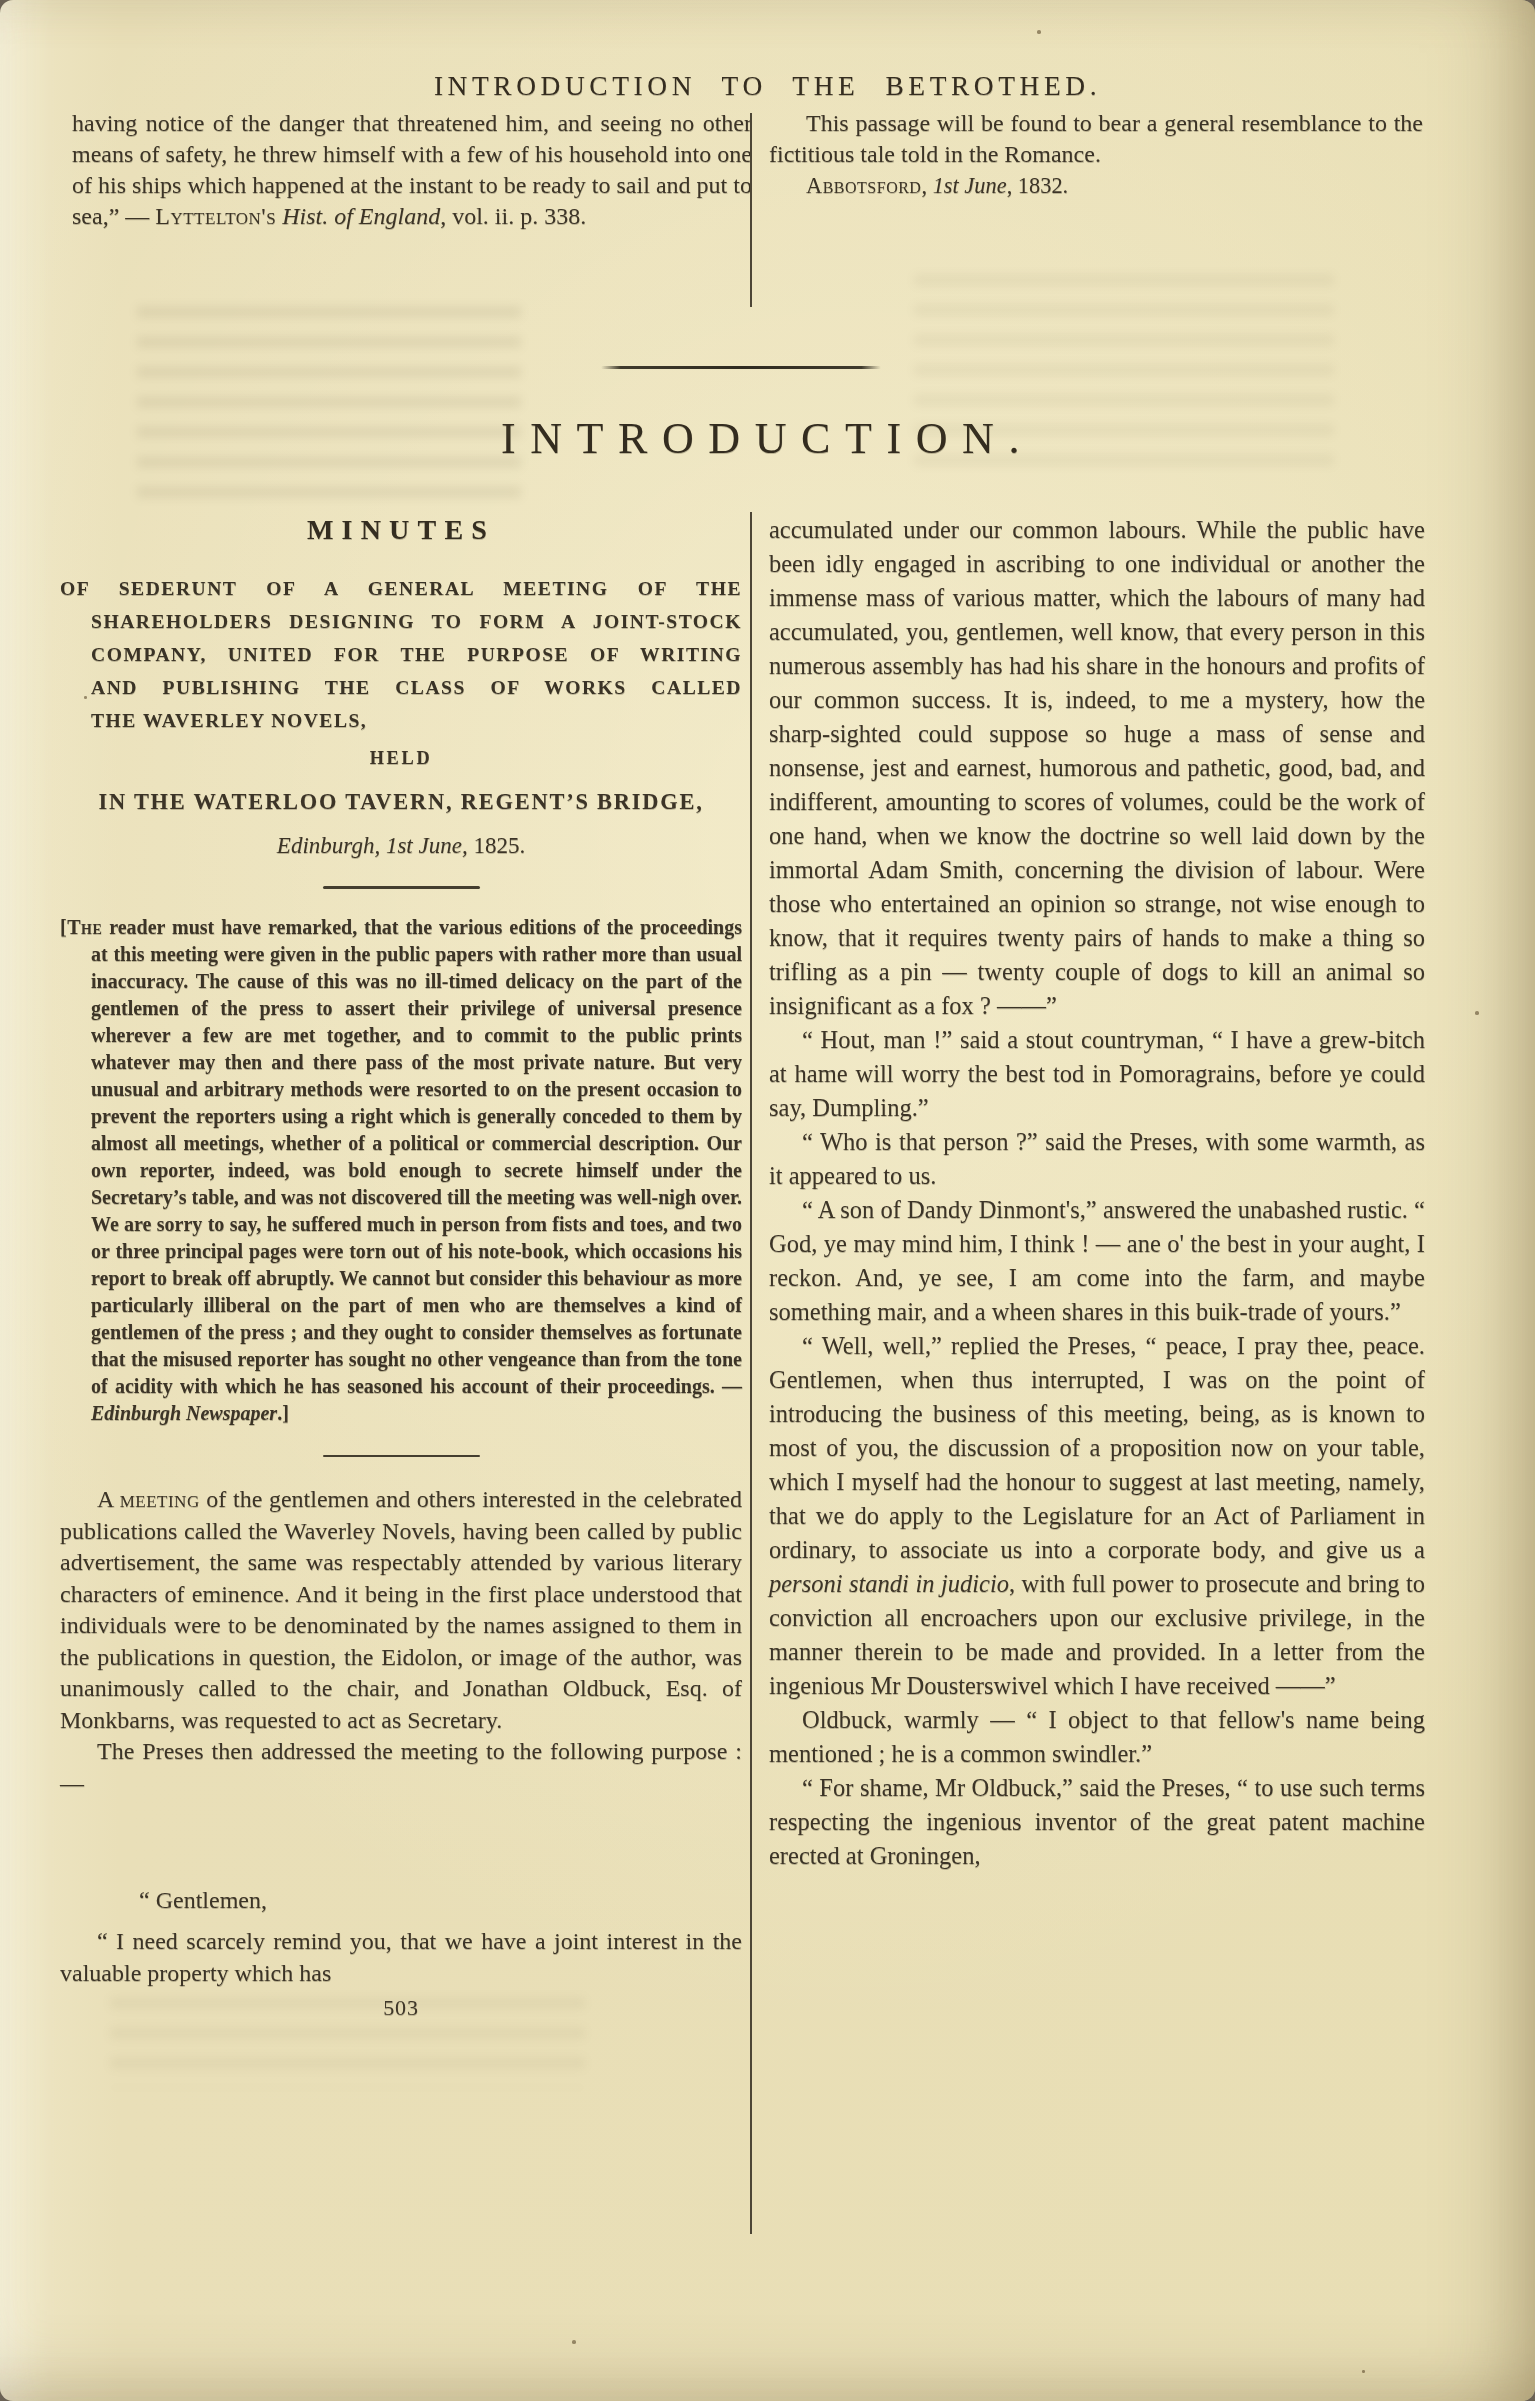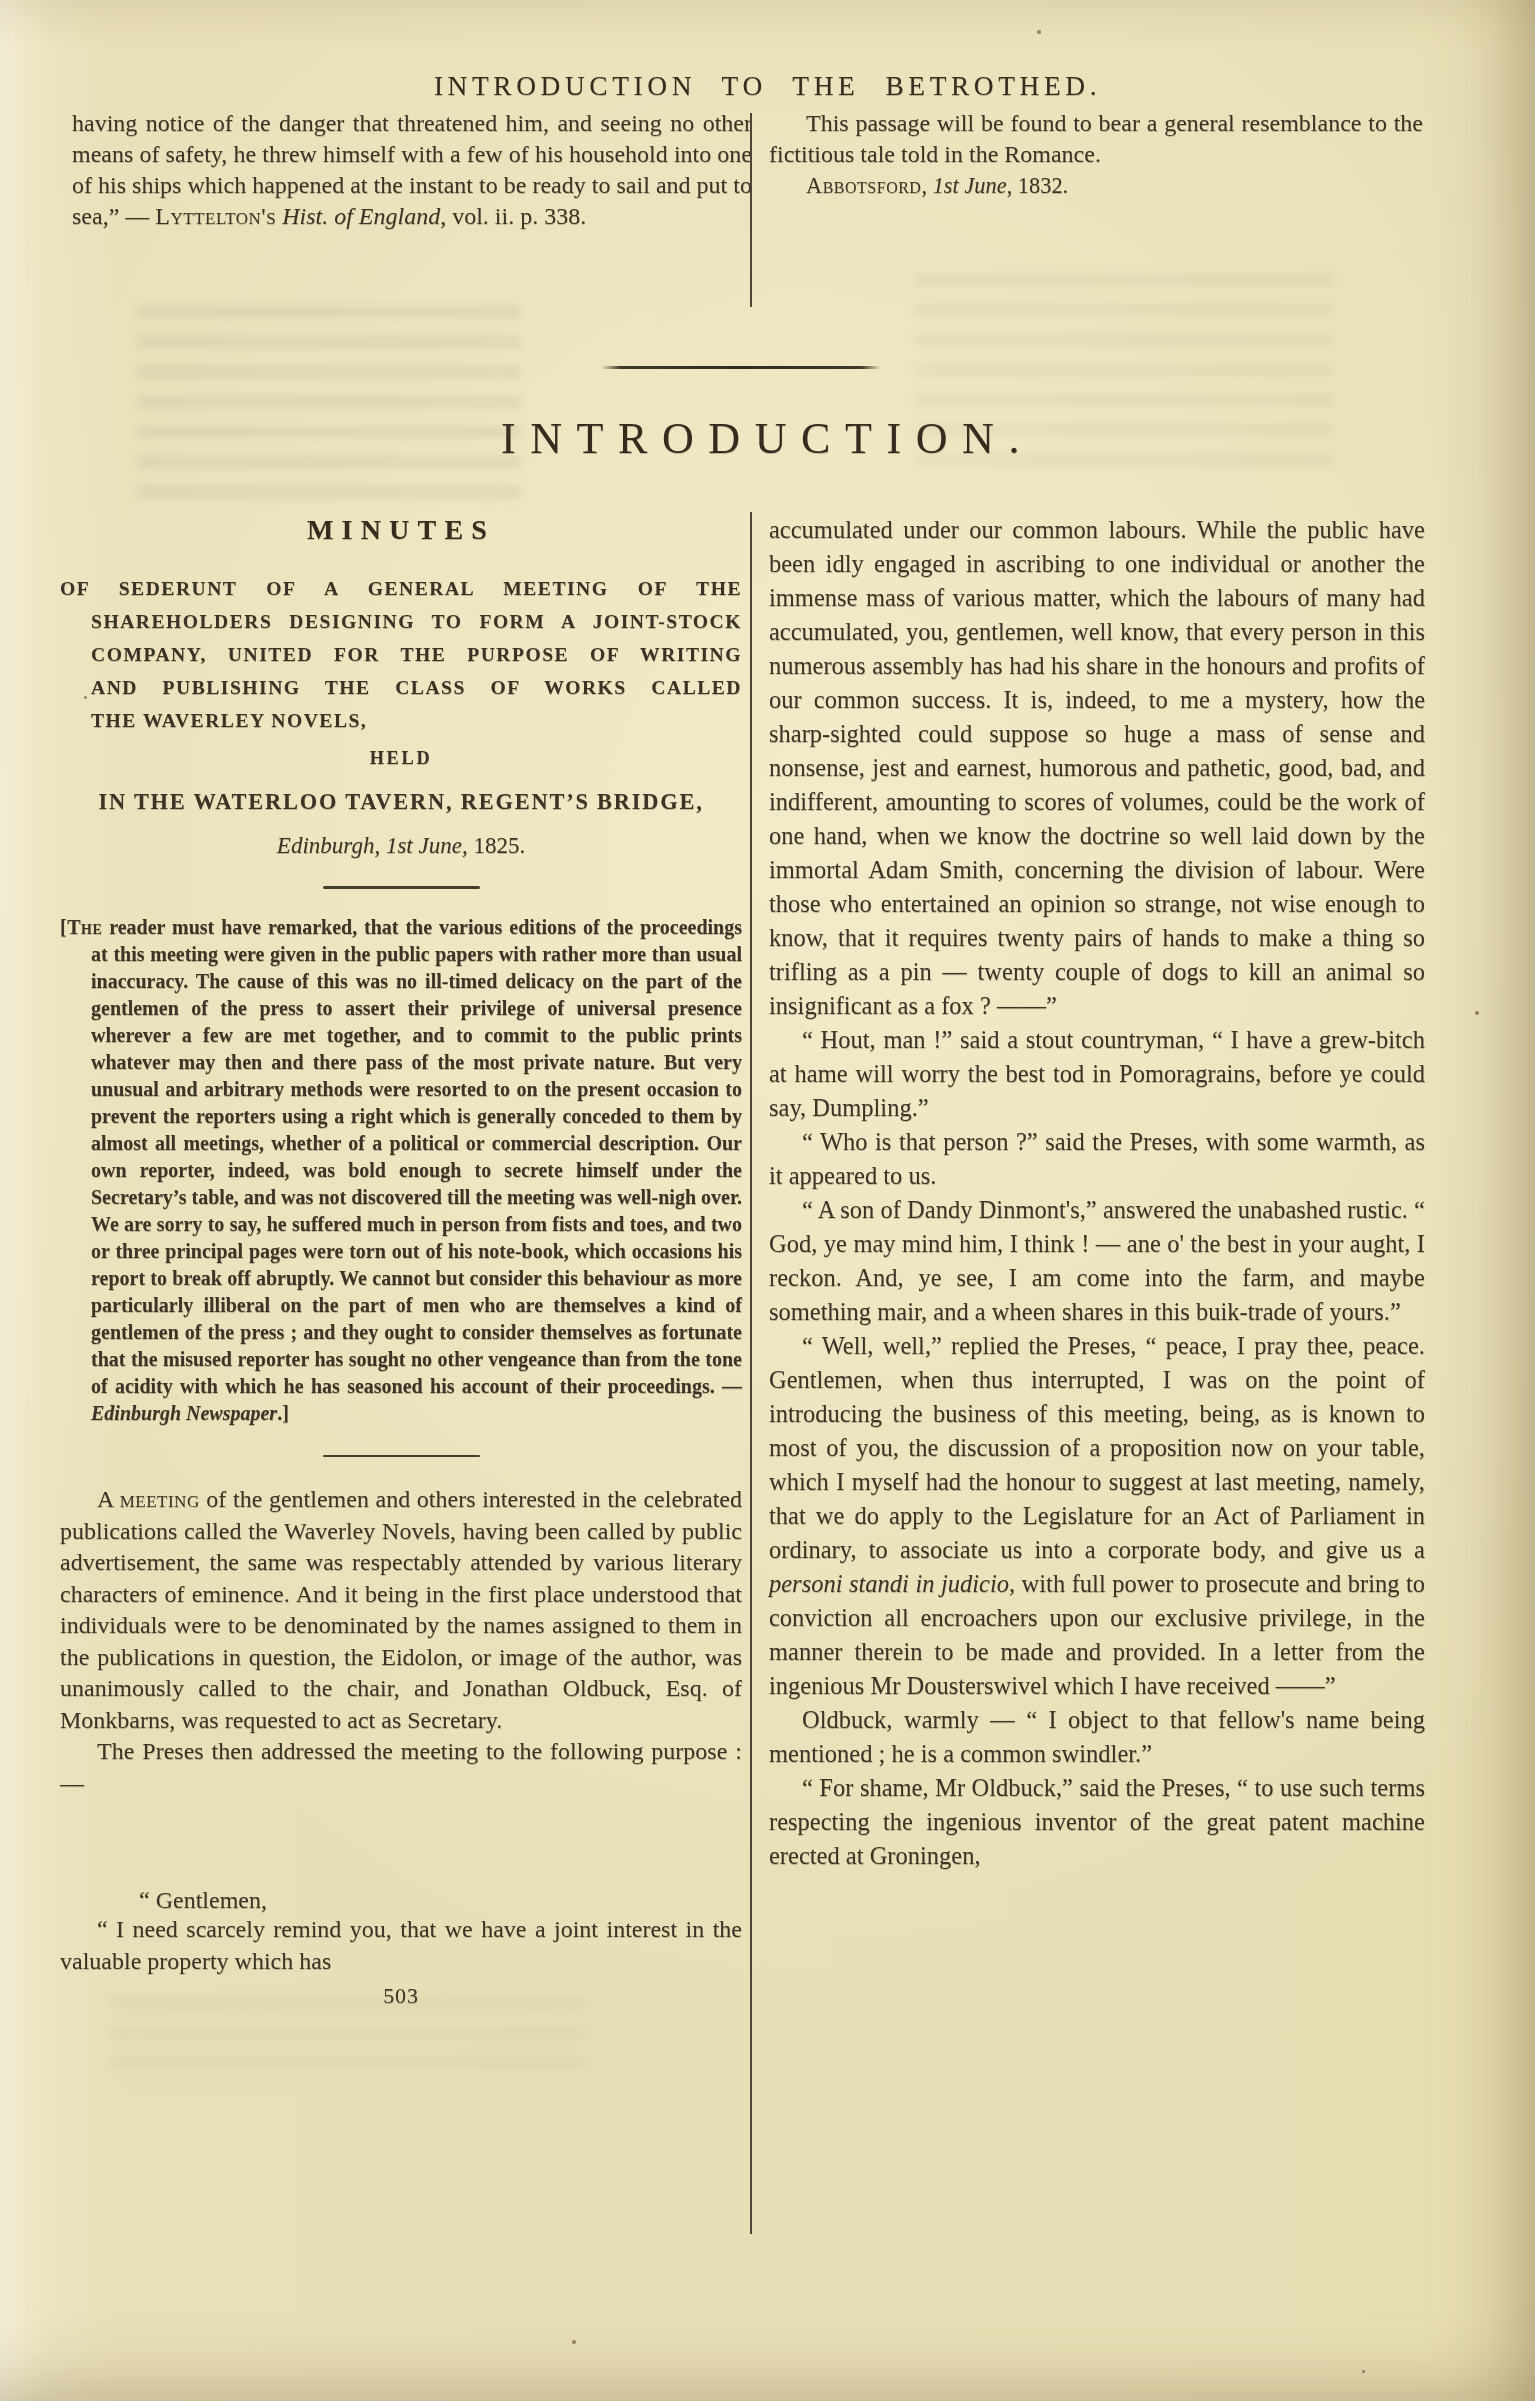--- a/index.html
+++ b/index.html
@@ -8,20 +8,21 @@
     font-family:"Liberation Serif","DejaVu Serif",serif;
     color:#3c3427;
     background:
       radial-gradient(120% 90% at 55% 35%, rgba(255,250,225,0.45) 0%, rgba(255,250,225,0) 55%),
       linear-gradient(90deg,#f2ebcd 0px,#ece3bf 50px,#e9dfb8 119px,#e8deb4 100%);
     box-shadow:
       inset -64px 0 82px -46px rgba(110,90,50,0.40),
       inset 0 -50px 73px -41px rgba(110,90,50,0.30),
       inset 41px 0 55px -41px rgba(255,253,240,0.75),
       inset 0 38px 55px -46px rgba(160,140,90,0.22);
+    border-radius: 13px;
   }
   .ink{text-shadow:0.3px 0.5px 0.6px rgba(55,45,30,0.28);}
   .justify{text-align:justify;}
   .seg-i{font-style:italic;}
   .seg-sc{font-variant:small-caps;letter-spacing:0.5px;}
   .running-title{
     position:absolute;top:71px;left:0;width:100%;text-align:center;
     font-size:27.4px;letter-spacing:4.6px;word-spacing:14.6px;color:#352d20;
   }
   .top-left{position:absolute;left:72px;top:108px;width:680px;font-size:24px;line-height:31px;}
@@ -50,21 +51,21 @@
   .sed-line{text-align:justify;text-align-last:justify;}
   .sed-line.sed-cont{padding-left:31px;}
   .sed-line.sed-last{text-align-last:left;}
   .held{margin-top:11px;text-align:center;font-size:18.3px;font-weight:700;letter-spacing:2.7px;}
   .venue{margin-top:20px;text-align:center;font-size:22.4px;font-weight:700;letter-spacing:1.8px;}
   .edin-dateline{margin-top:18.3px;text-align:center;font-size:23px;}
   .short-rule{width:157px;height:2.4px;background:#443e2f;border-radius:1.8px;margin:27.4px auto 0 auto;}
   .editor-note{margin:25.6px 0 0 0;font-size:20px;line-height:27px;padding-left:31px;text-indent:-31px;font-weight:bold;}
   .body-para{margin:27.4px 0 0 0;font-size:24px;line-height:31.5px;text-indent:37px;}
   .body-para.follow{margin-top:0;}
-  .gentlemen-line{margin:88px 0 0 0;padding-left:79px;font-size:24px;}
+  .gentlemen-line{margin:88px 0 12px 0;padding-left:79px;font-size:24px;}
   .page-number{margin-top:5.5px;text-align:center;font-size:22px;letter-spacing:0.9px;}
   .smudge{position:absolute;filter:blur(4.6px);opacity:0.33;pointer-events:none;
     background:repeating-linear-gradient(180deg,rgba(120,108,76,0.35) 0 12px,rgba(120,108,76,0) 12px 30px);}
   .speck{position:absolute;border-radius:50%;background:rgba(82,64,34,0.55);}
 </style>
 </head>
 <body>
 
 <div class="page">
 

